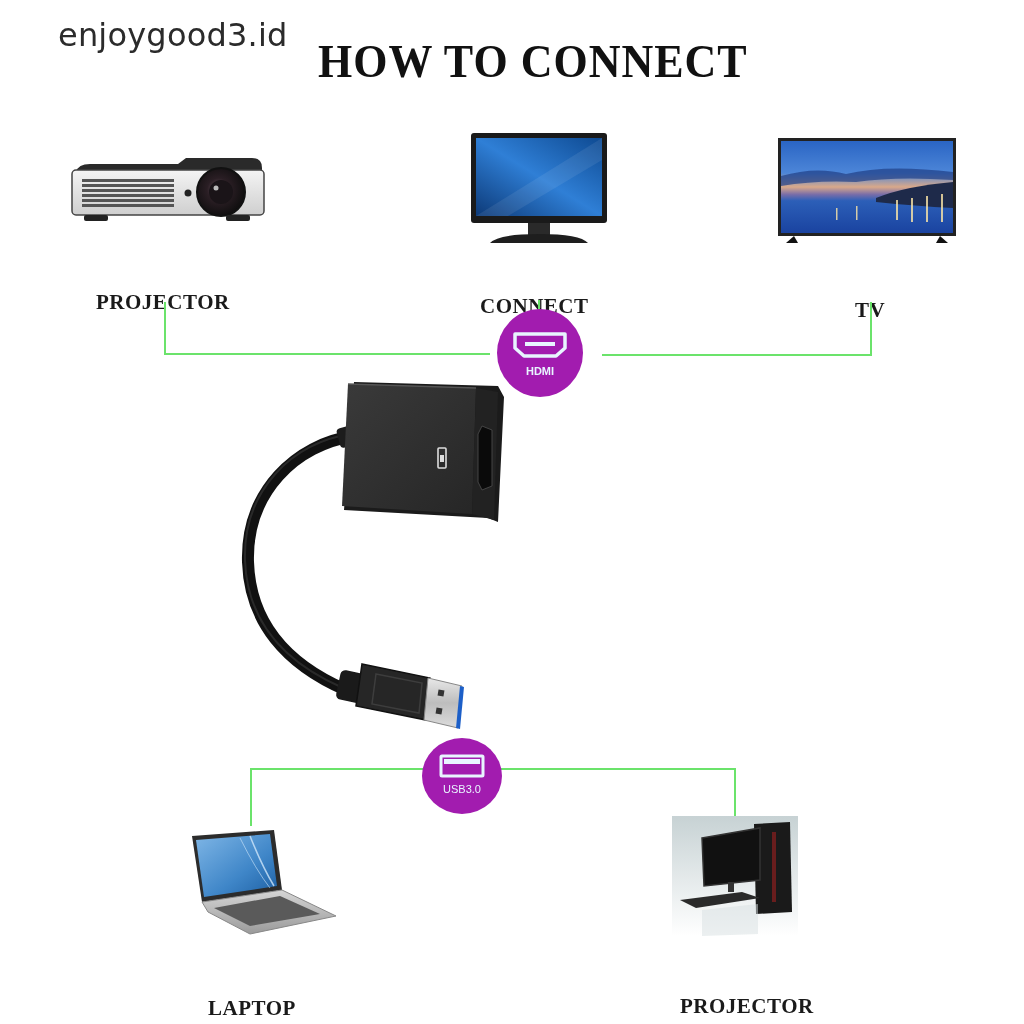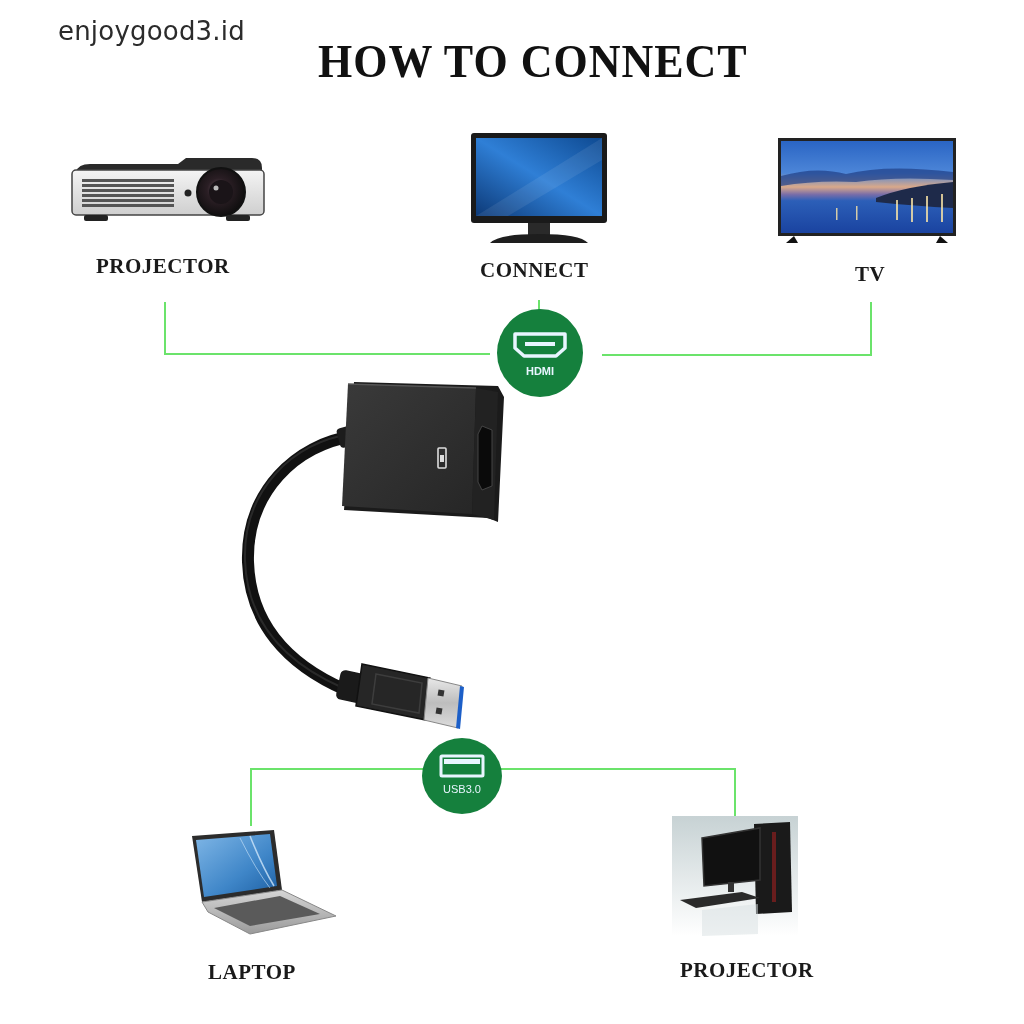--- a/index.html
+++ b/index.html
@@ -1,22 +1,22 @@
 <!DOCTYPE html>
 <html><head>
 <meta charset="utf-8">
 <style>
   html, body { margin:0; padding:0; background:#ffffff; }
   body { width:1024px; height:1024px; position:relative; overflow:hidden; font-family:"Liberation Sans", sans-serif; }
   .abs { position:absolute; }
-  .watermark { left:58px; top:16px; font-family:"DejaVu Sans", sans-serif; font-size:26px; color:#2b2b2b; letter-spacing:0.2px; }
+  .watermark { left:58px; top:16px; font-family:"DejaVu Sans", sans-serif; font-size:32px; color:#2b2b2b; letter-spacing:0.2px; }
   .title { left:318px; top:36px; font-family:"Liberation Serif", serif; font-weight:bold; font-size:44px; color:#111; letter-spacing:1px; transform:scaleY(1.05); }
-  .label { font-family:"Liberation Serif", serif; font-weight:bold; color:#1a1a1a; font-size:21px; letter-spacing:0.5px; }
+  .label { font-family:"Liberation Serif", serif; font-weight:bold; color:#1a1a1a; font-size:21px; letter-spacing:0.5px;margin-top:36px; }
   .wire { background:#6be36b; }
-  .badge { border-radius:50%; background:#15803d; color:#fff; text-align:center; }
+  .badge { border-radius:50%; background:#a21caf; color:#fff; text-align:center; }
   .badge-text { position:absolute; left:0; right:0; font-family:"Liberation Sans", sans-serif; font-size:11px; font-weight:bold; color:#e8f5ff; }
 </style>
 </head>
 <body>
 
 <div class="abs watermark">enjoygood3.id</div>
 <div class="abs title">HOW TO CONNECT</div>
 
 <div class="abs" style="left:66px;top:150px;width:200px;height:85px;">
   <svg width="200" height="85" viewBox="0 0 200 85">

